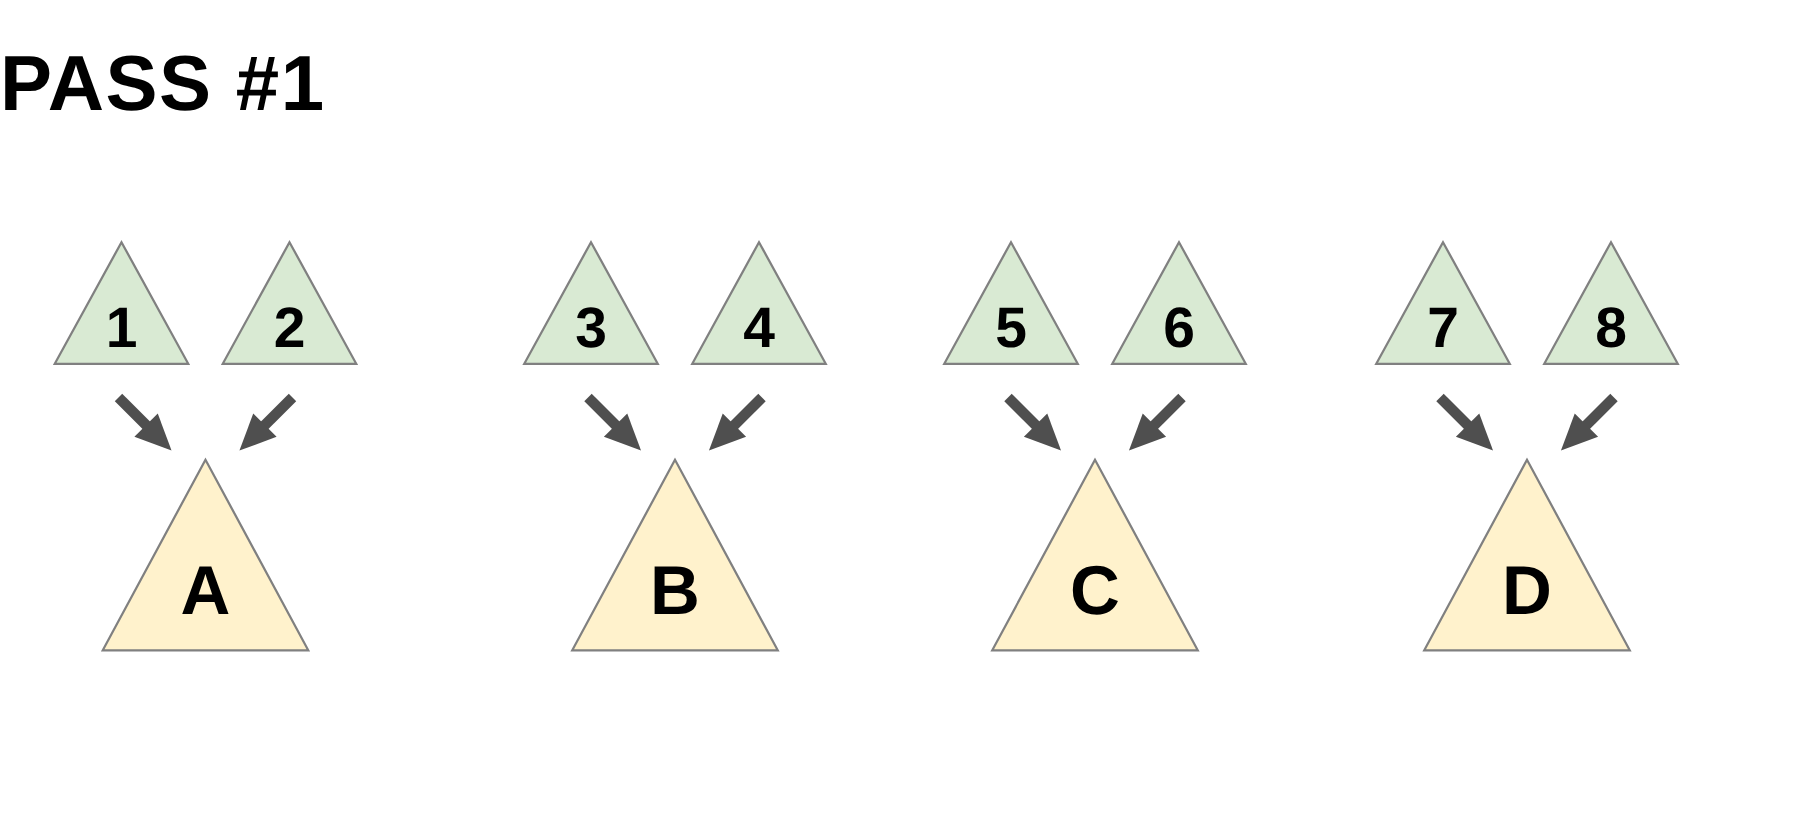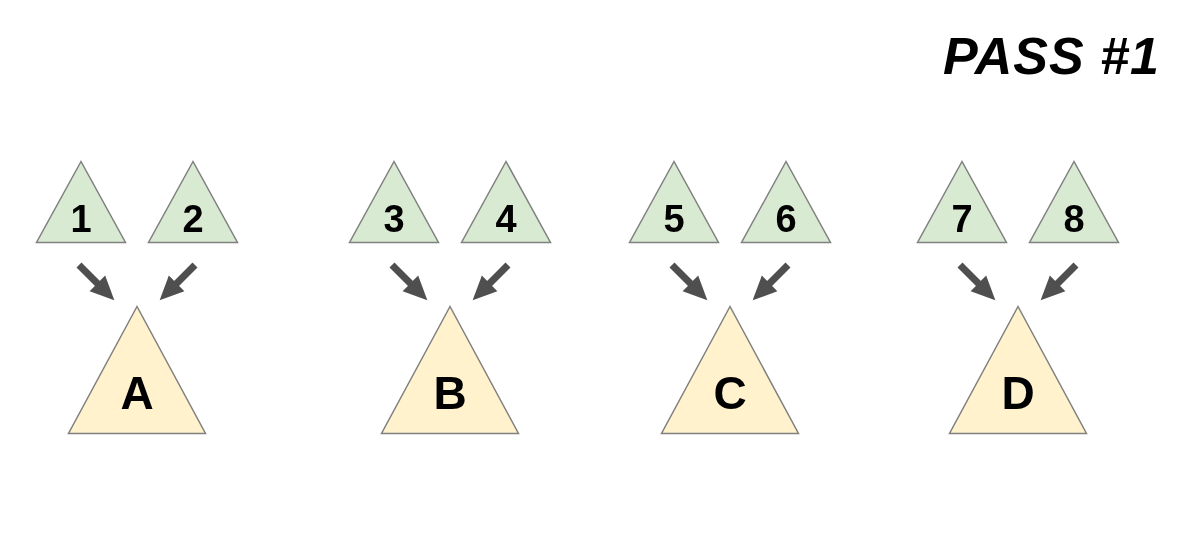--- a/index.html
+++ b/index.html
@@ -9,26 +9,25 @@
     height: 545px;
     background: #ffffff;
     overflow: hidden;
     font-family: "Liberation Sans", "DejaVu Sans", sans-serif;
   }
   .title {
     position: absolute;
     top: 26px;
     left: 0;
     width: 1160px; 
-    text-align: right;
+    text-align: left;
     font-size: 52px;
     font-weight: bold;
     color: #000000;
     letter-spacing: 1px;
-    font-style: italic;
   }
   .group {
     position: absolute;
     top: 160px;
     width: 240px;
     height: 275px;
   }
   .tri { position: absolute; overflow: visible; }
   .tri polygon { stroke: #808080; stroke-width: 1.5; }
   .tri text {

